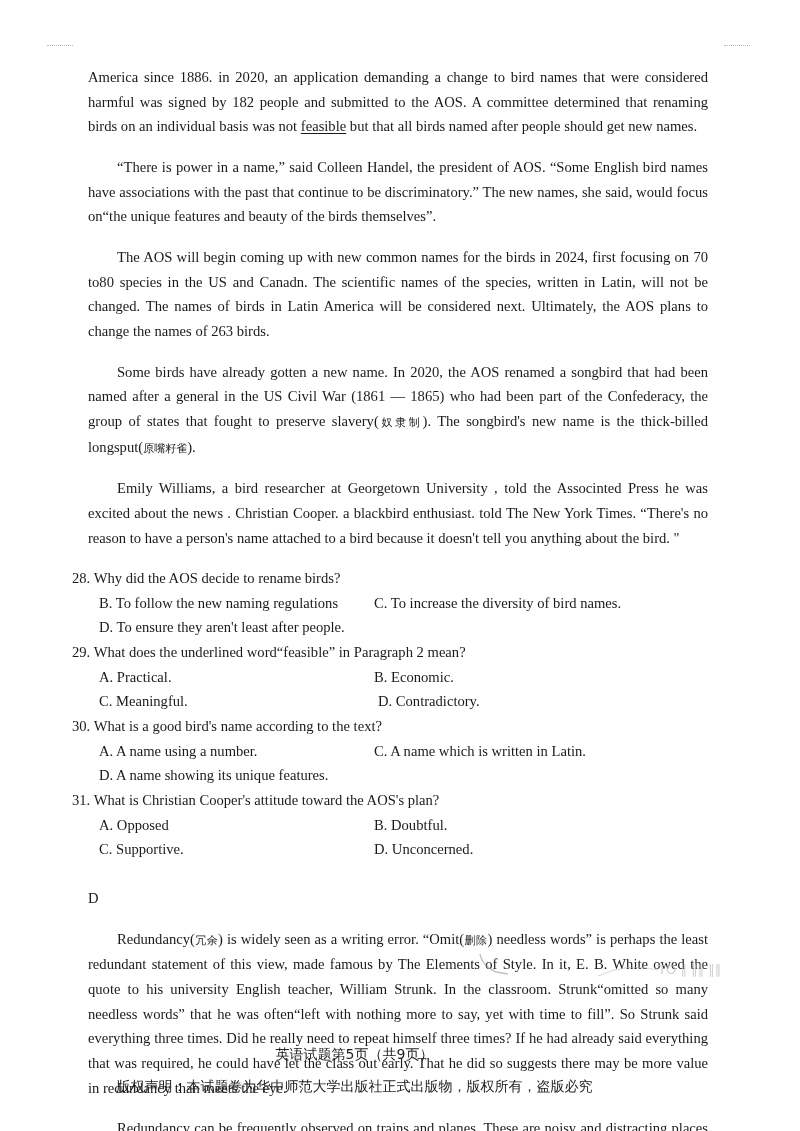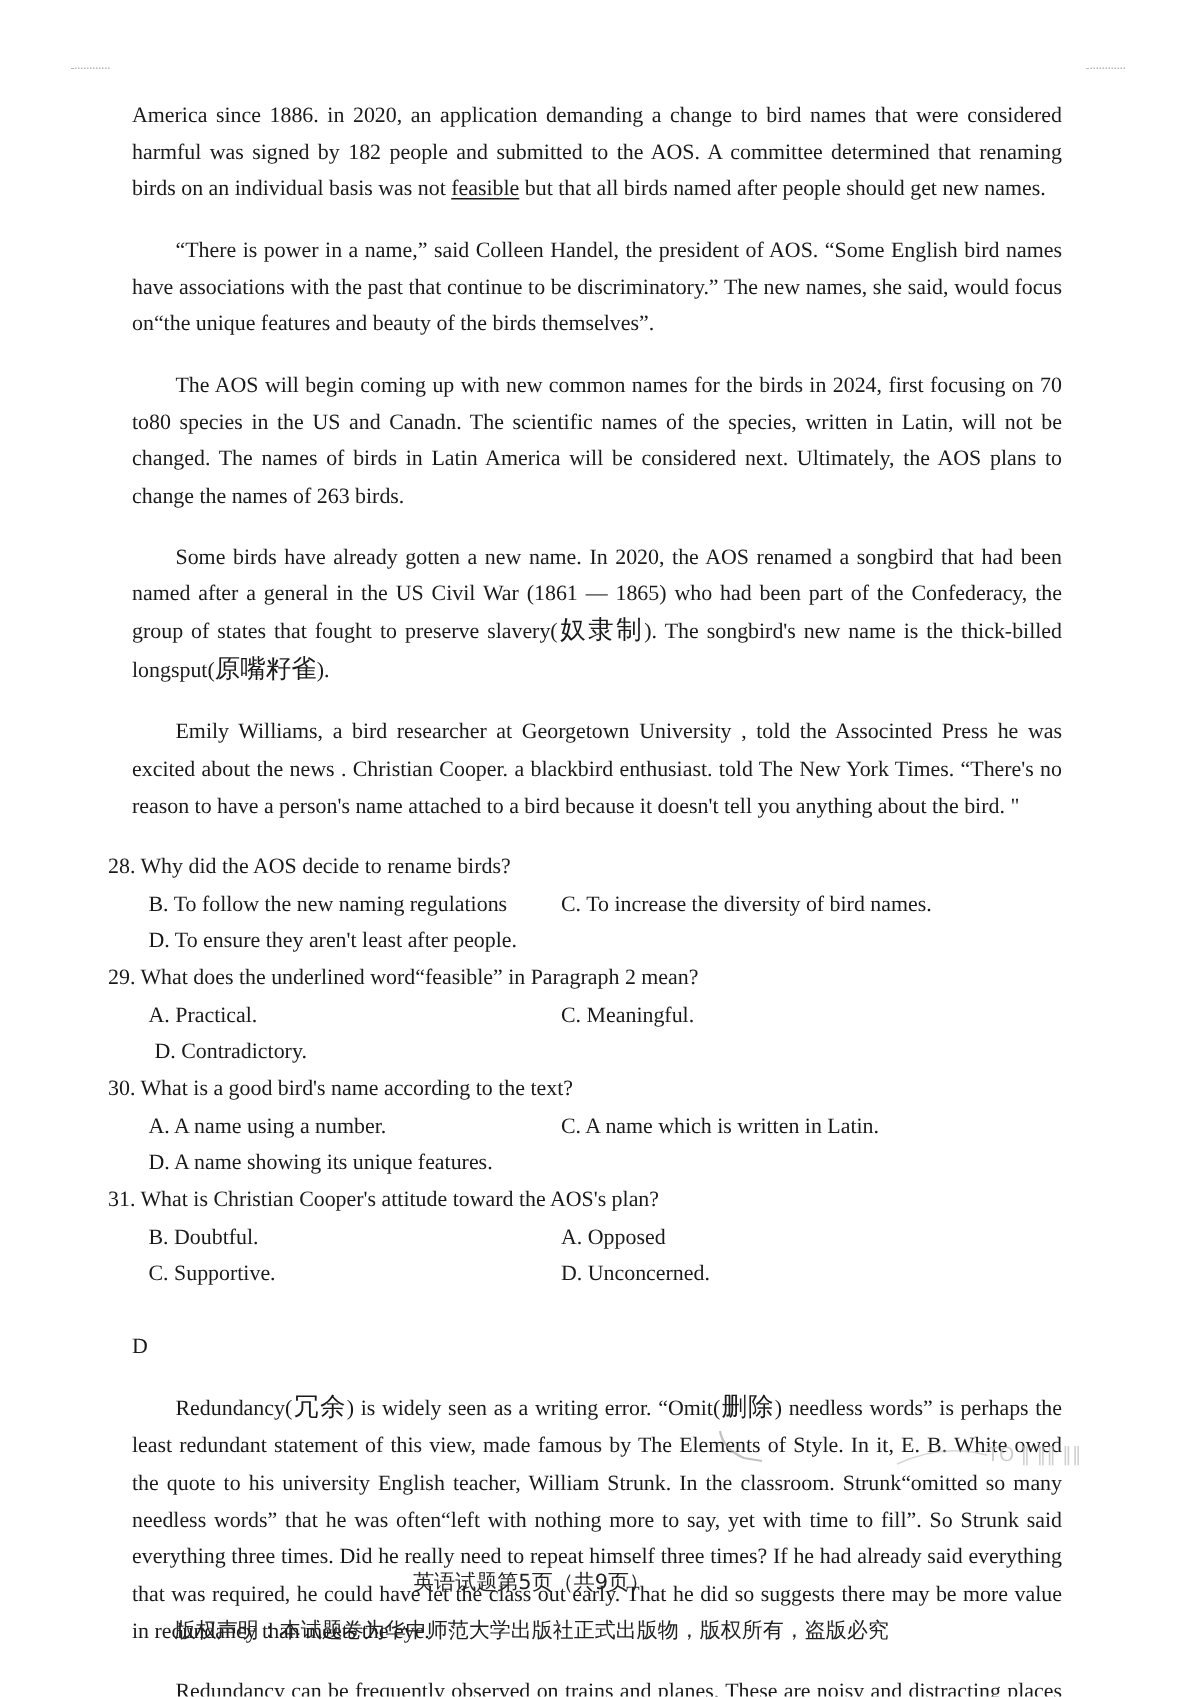--- a/index.html
+++ b/index.html
@@ -23,21 +23,21 @@
     .justify-last { text-align-last: justify; }
     .question { margin: 0; }
     .options {
       display: grid; grid-template-columns: 275px 1fr;
       padding-left: 27px;
     }
     .opt { white-space: nowrap; }
     .opt-shift { padding-left: 4px; }
     .u { text-decoration: underline; text-underline-offset: 2px; }
     .section-letter { text-align: center; margin-top: 24px; }
-    .cjk { font-family: Liberation Mono, monospace; font-size: 17px; }
+    .cjk { font-family: Liberation Sans, sans-serif; font-size: 11px; }
     .watermark {
       position: absolute; left: 478px; top: 952px; width: 260px; height: 30px;
       pointer-events: none;
     }
     .footer {
       position: absolute; left: 0; width: 709px; text-align: center;
       font-family: "DejaVu Sans", sans-serif; font-size: 14px; color: #222;
     }
     .footer-page { top: 1046px; }
     .footer-copy { top: 1078px; }
@@ -62,37 +62,38 @@
         <div class="options">
           <div class="opt">B. To follow the new naming regulations</div>
           <div class="opt">C. To increase the diversity of bird names.</div>
           <div class="opt">D. To ensure they aren't least after people.</div>
         </div>
       </div>
       <div>
         <p class="question">29. What does the underlined word“feasible” in Paragraph 2 mean?</p>
         <div class="options">
           <div class="opt">A. Practical.</div>
+          <div class="opt">B. Economic.</div>
           <div class="opt">C. Meaningful.</div>
           <div class="opt opt-shift">D. Contradictory.</div>
         </div>
       </div>
       <div>
         <p class="question">30. What is a good bird's name according to the text?</p>
         <div class="options">
           <div class="opt">A. A name using a number.</div>
           <div class="opt">C. A name which is written in Latin.</div>
           <div class="opt">D. A name showing its unique features.</div>
         </div>
       </div>
       <div>
         <p class="question">31. What is Christian Cooper's attitude toward the AOS's plan?</p>
         <div class="options">
+          <div class="opt">A. Opposed</div>
           <div class="opt">B. Doubtful.</div>
-          <div class="opt">A. Opposed</div>
           <div class="opt">C. Supportive.</div>
           <div class="opt">D. Unconcerned.</div>
         </div>
       </div>
     </div>
   <p class="section-letter">D</p>
   <div id="bottom-paras">
       <p class="indent"><span>Redundancy(</span><span class="cjk">冗余</span><span>) is widely seen as a writing error. “Omit(</span><span class="cjk">删除</span><span>) needless words” is perhaps the least redundant statement of this view, made famous by The Elements of Style. In it, E. B. White owed the quote to his university English teacher, William Strunk. In the classroom. Strunk“omitted so many needless words” that he was often“left with nothing more to say, yet with time to fill”. So Strunk said everything three times. Did he really need to repeat himself three times? If he had already said everything that was required, he could have let the class out early. That he did so suggests there may be more value in redundancy than meets the eye.</span></p>
       <p class="indent justify-last"><span>Redundancy can be frequently observed on trains and planes. These are noisy and distracting places</span></p>
     </div>

